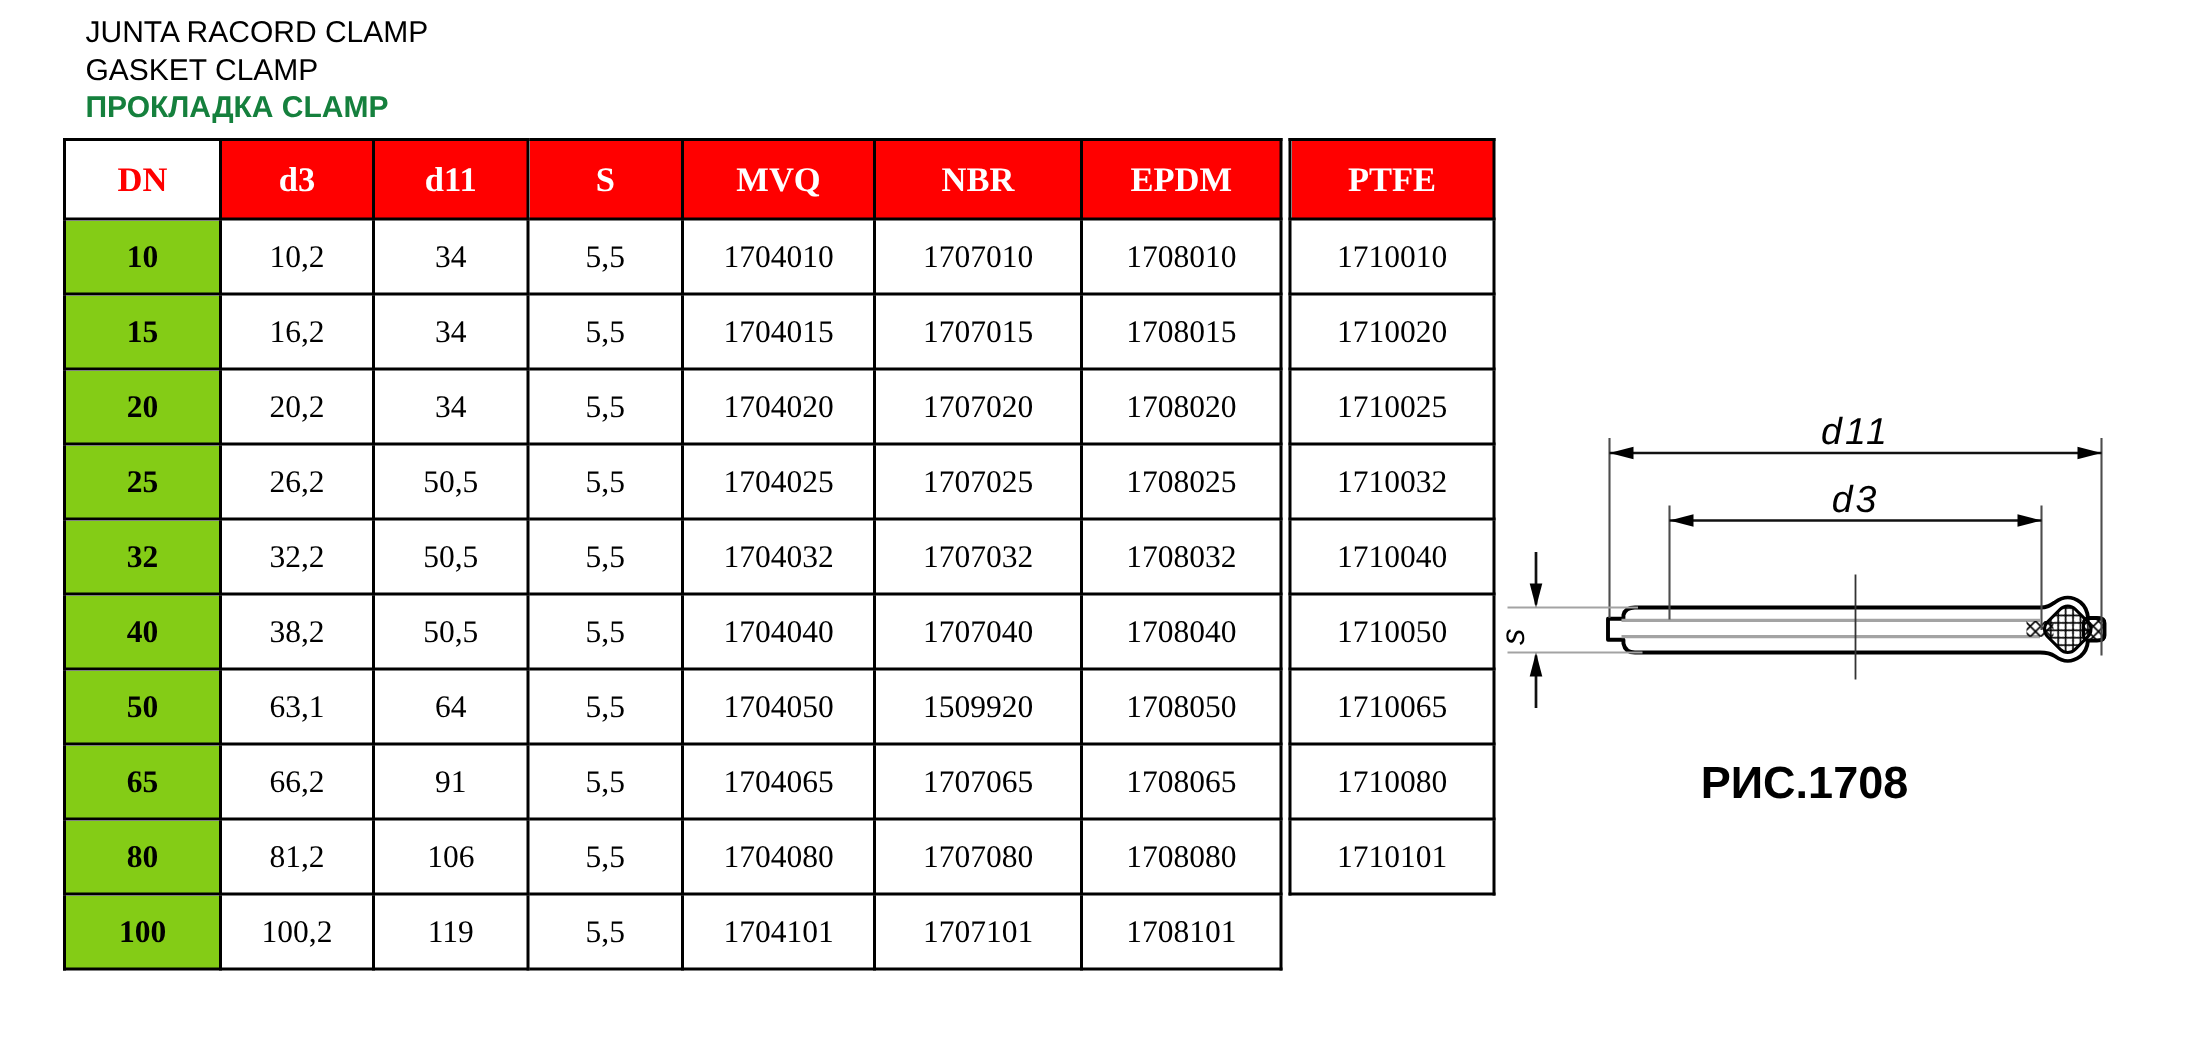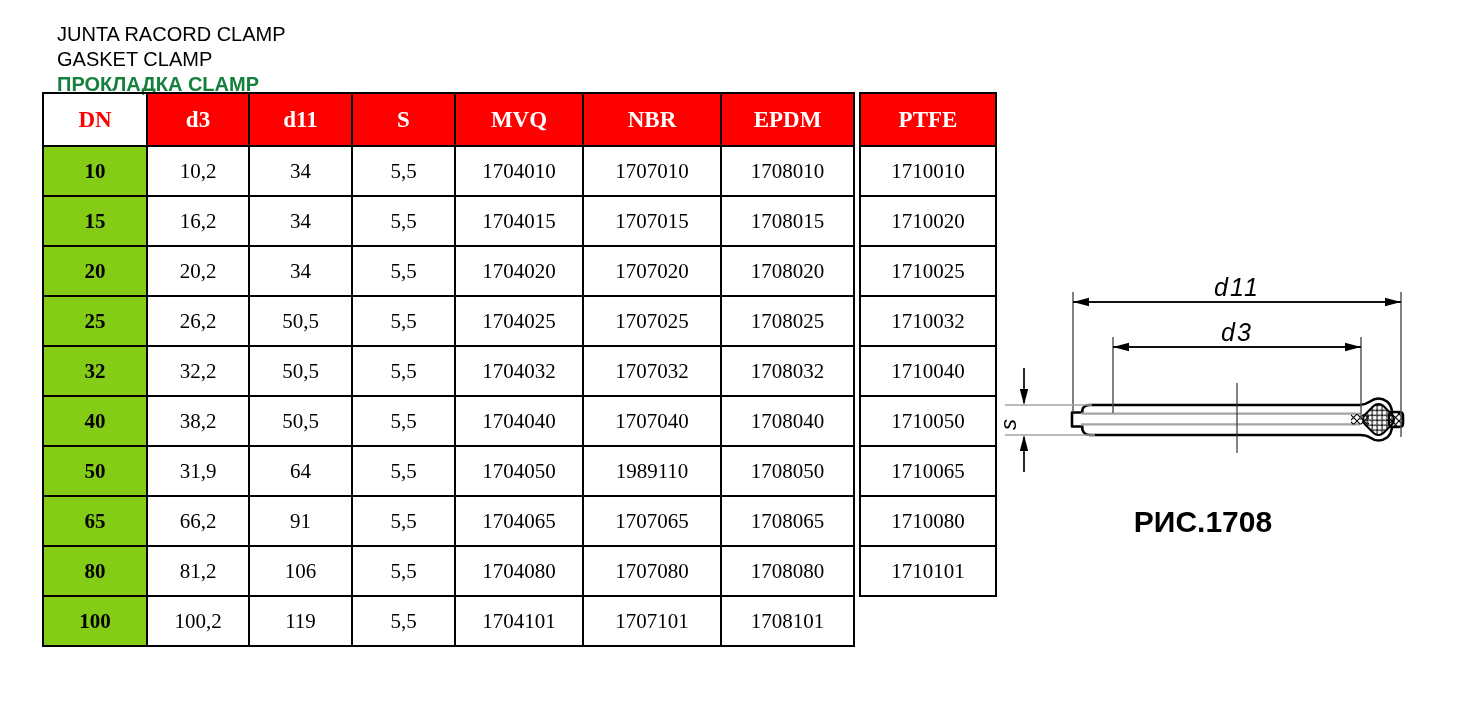--- a/index.html
+++ b/index.html
@@ -1,21 +1,21 @@
 <!DOCTYPE html>
 <html><head>
 <meta charset="utf-8">
 <style>
   html,body{margin:0;padding:0;}
   body{
     width:1465px;height:702px;background:#ffffff;position:relative;
     font-family:"Liberation Sans",sans-serif;overflow:hidden;
   }
   
-  .titles{position:absolute;left:57px;top:22px;line-height:25px;font-size:20px;color:#000;}
+  .titles{position:absolute;left:57px;top:10px;line-height:25px;font-size:20px;color:#000;}
   .title-ru{color:#15803d;font-weight:bold;}
 
   
   .tables{position:absolute;left:42px;top:92px;display:flex;align-items:flex-start;}
   table{border-collapse:collapse;font-family:"Liberation Serif",serif;table-layout:fixed;}
   .tbl-ptfe{margin-left:4px;}
   th,td{border:2px solid #000;text-align:center;vertical-align:middle;padding:0;overflow:hidden;}
   thead tr{height:53px;}
   tbody tr{height:50px;}
   thead th{background:#ff0000;color:#ffffff;font-size:23px;font-weight:bold;}
@@ -116,25 +116,25 @@
           <th>40</th>
           <td>38,2</td>
           <td>50,5</td>
           <td>5,5</td>
           <td>1704040</td>
           <td>1707040</td>
           <td>1708040</td>
         </tr>
         <tr>
           <th>50</th>
-          <td>31,9</td>
+          <td>63,1</td>
           <td>64</td>
           <td>5,5</td>
           <td>1704050</td>
-          <td>1989110</td>
+          <td>1509920</td>
           <td>1708050</td>
         </tr>
         <tr>
           <th>65</th>
           <td>66,2</td>
           <td>91</td>
           <td>5,5</td>
           <td>1704065</td>
           <td>1707065</td>
           <td>1708065</td>

